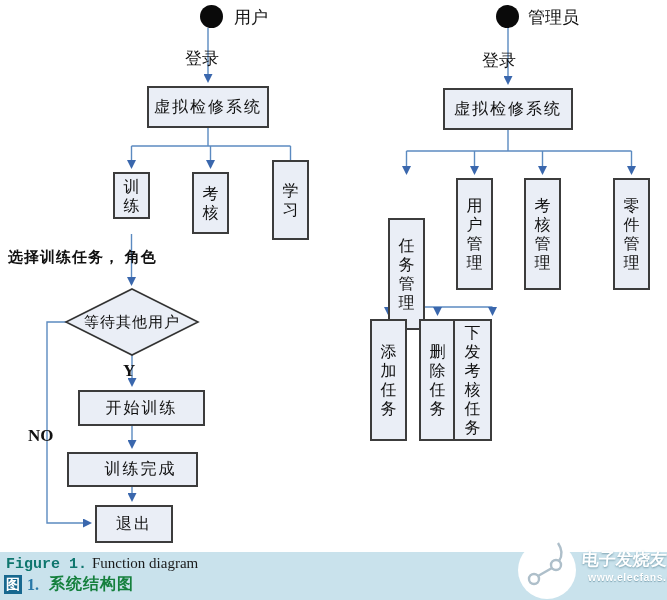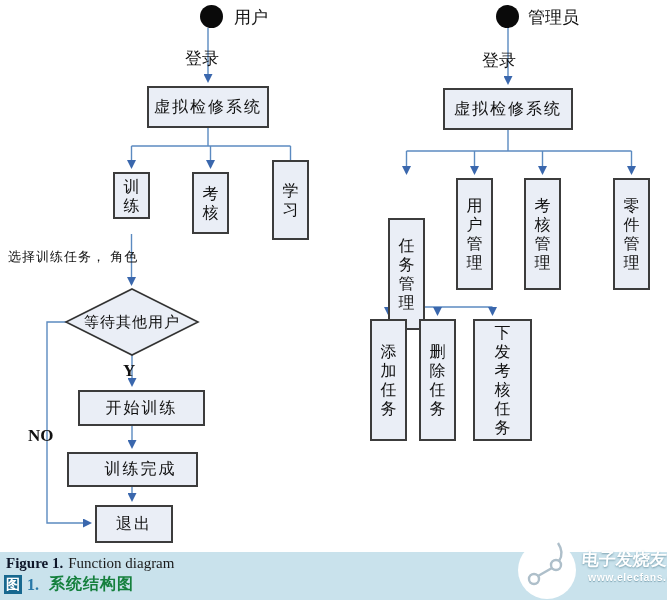--- a/index.html
+++ b/index.html
@@ -20,34 +20,34 @@
   }
   .vbox .vtext {
     width:1.15em; margin:auto; word-break:break-all;
     line-height:19px; letter-spacing:0; font-size:16px; text-align:center;
   }
   .actor-dot {
     position:absolute; z-index:2; width:23px; height:23px;
     background:#0a0a0a; border-radius:50%;
   }
   .lbl { position:absolute; z-index:2; font-size:17px; white-space:nowrap; }
-  .lbl-small { font-size:13px; }
+  .lbl-small { font-size:15px;font-weight:bold; }
   .cond-lbl { position:absolute; z-index:3; font-weight:bold; font-size:17px; }
   .diamond-text {
     position:absolute; z-index:2; font-size:15px; text-align:center;
     letter-spacing:1px;
   }
 
   
   #caption-strip {
     position:absolute; left:0; top:552px; width:667px; height:48px;
     background:#c9e2ec; z-index:4;
   }
   .cap-line1 { position:absolute; left:6px; top:3px; font-size:15px; }
-  .cap-en-label { font-weight:bold; color:#0f172a; }
+  .cap-en-label { font-weight:bold; color:#0f766e;font-family:Liberation Mono, monospace; }
   .cap-en-text { color:#1a1a1a; margin-left:5px; }
   .cap-line2 { position:absolute; left:4px; top:22px; font-size:16px; display:flex; align-items:center; }
   .cap-cn-char {
     display:inline-block; background:#17688f; color:#fff;
     width:18px; height:19px; line-height:19px; text-align:center;
     font-size:14px; font-weight:bold;
   }
   .cap-cn-num { font-weight:bold; color:#2878a8; margin-left:5px; }
   .cap-cn-text { font-weight:bold; color:#15803d; margin-left:10px; letter-spacing:1px; }
 
@@ -163,21 +163,21 @@
   <div class="box vbox" style="left:613px; top:178px; width:37px; height:112px;">
     <span class="vtext">零件管理</span>
   </div>
 
   <div class="box vbox" style="left:370px; top:319px; width:37px; height:122px;">
     <span class="vtext">添加任务</span>
   </div>
   <div class="box vbox" style="left:419px; top:319px; width:37px; height:122px;">
     <span class="vtext">删除任务</span>
   </div>
-  <div class="box vbox" style="left:473px; top:319px; width:59px; height:122px;">
+  <div class="box vbox" style="left:453px; top:319px; width:39px; height:122px;">
     <span class="vtext">下发考核任务</span>
   </div>
 
   <div id="caption-strip">
     <div class="cap-line1">
       <span class="cap-en-label">Figure 1.</span><span class="cap-en-text">Function diagram</span>
     </div>
     <div class="cap-line2">
       <span class="cap-cn-char">图</span>
       <span class="cap-cn-num">1.</span>

